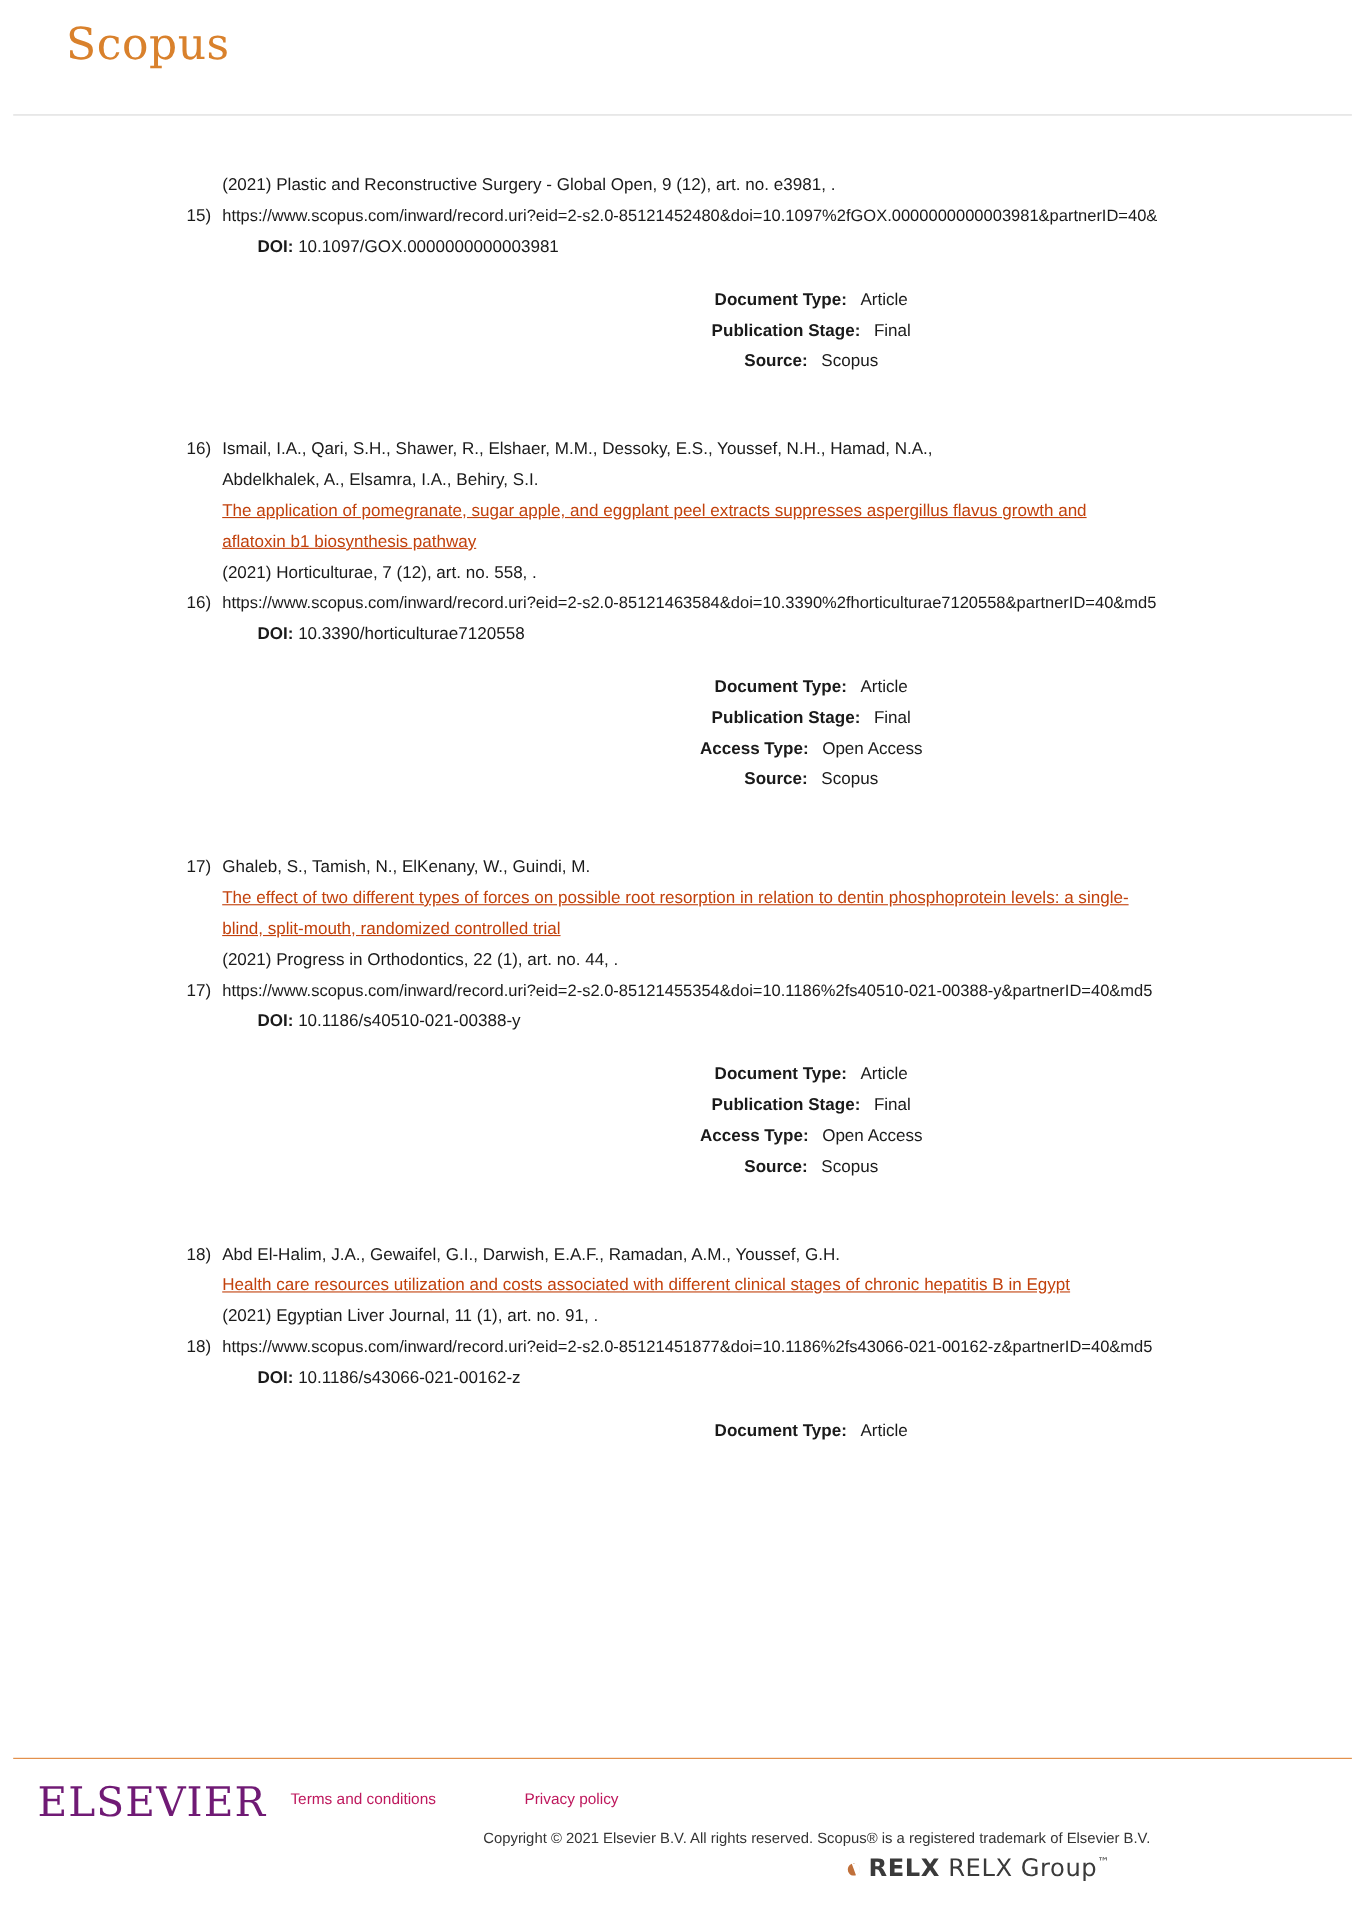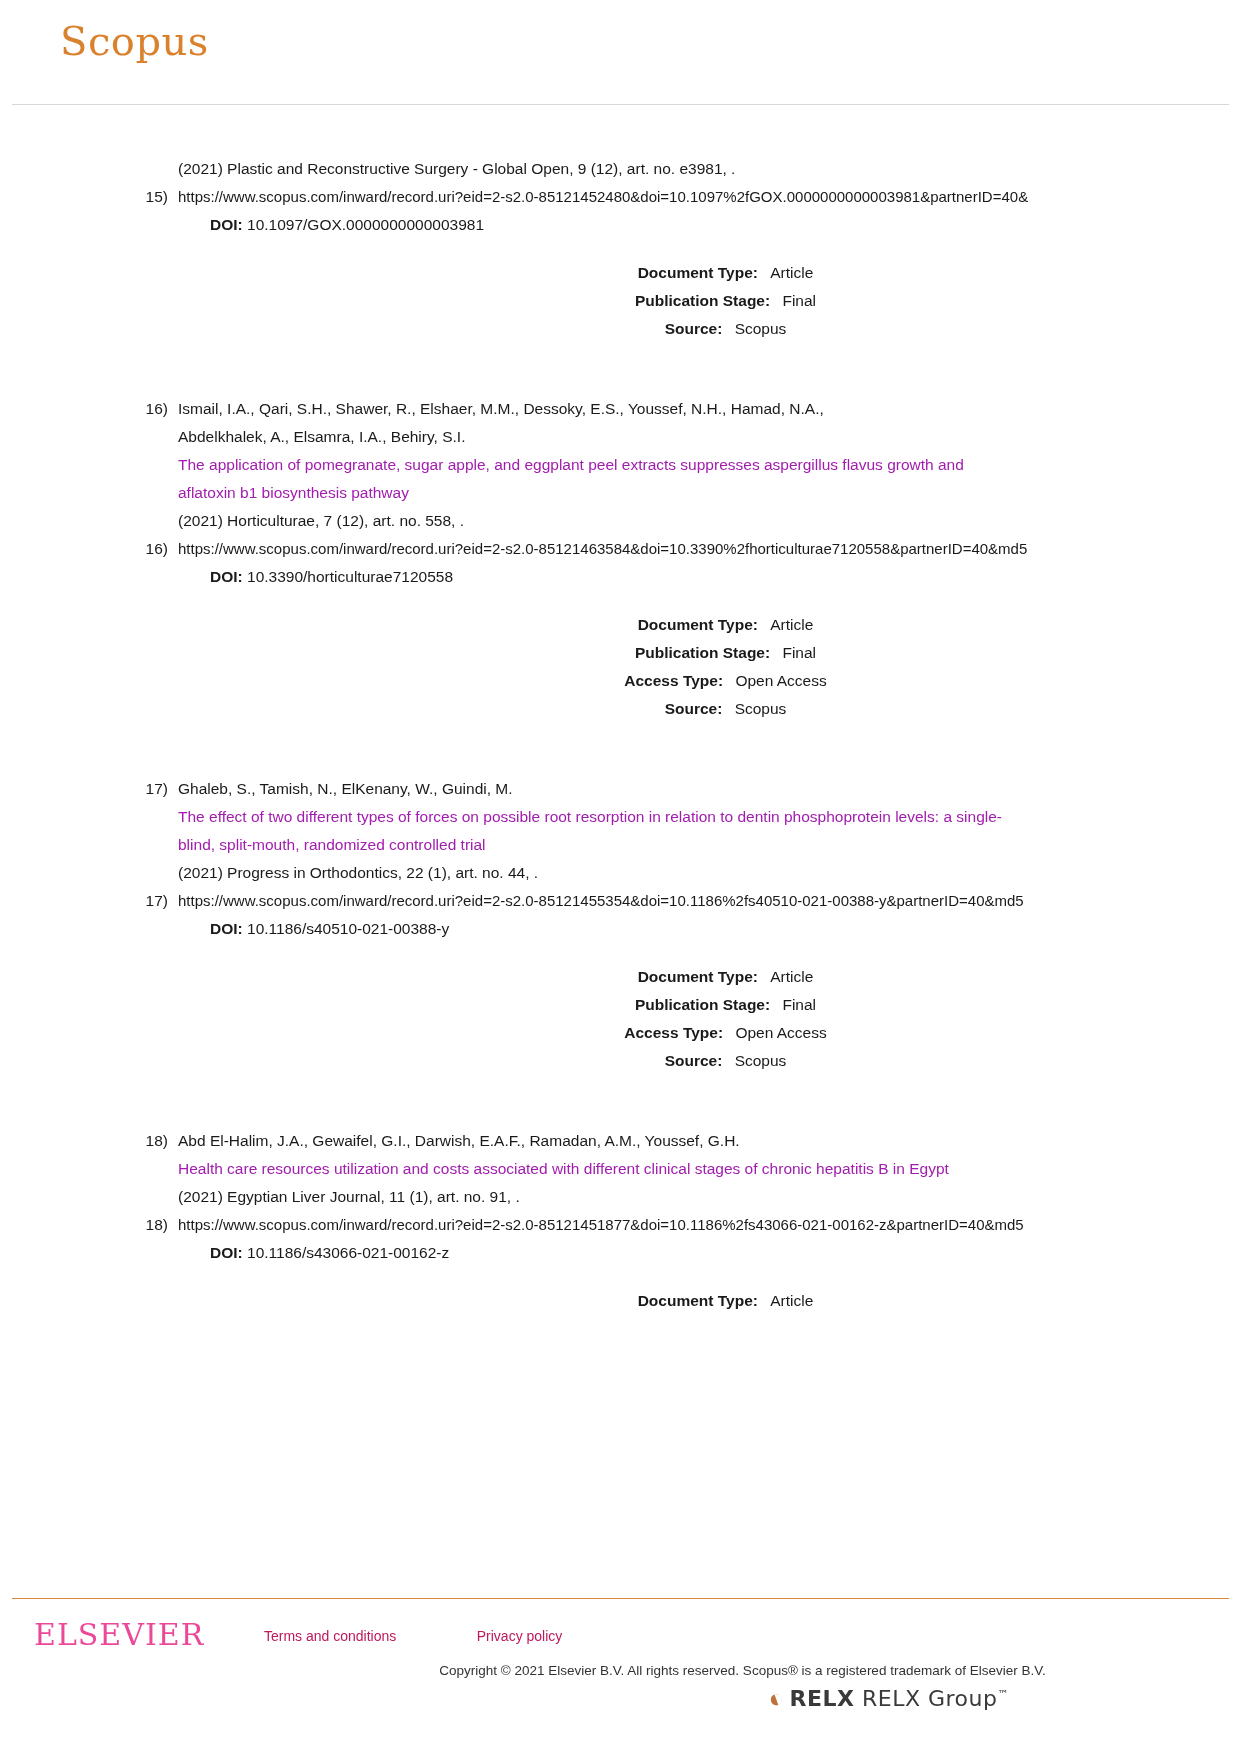--- a/index.html
+++ b/index.html
@@ -44,20 +44,21 @@
     position: relative;
   }
   .entry {
     position: relative;
     margin-bottom: 6px;
   }
   .row {
     display: flex;
     align-items: flex-start;
     line-height: 28px;
+    padding-left: 24px;
   }
   .num {
     width: 62px;
     min-width: 62px;
     text-align: right;
     padding-right: 10px;
     font-size: 15.5px;
     color: #1a1a1a;
     box-sizing: border-box;
     margin-left: 116px;
@@ -70,21 +71,22 @@
     font-size: 15.5px;
     color: #1a1a1a;
     white-space: nowrap;
   }
   .authors {
     font-size: 15.5px;
     line-height: 28px;
     color: #1a1a1a;
   }
   .title-link {
-    color: #a21caf;
+    color: #c2410c;
+    text-decoration: underline;
     font-size: 15.5px;
     line-height: 28px;
     display: block;
     max-width: 845px;
     white-space: normal;
     cursor: pointer;
   }
   .srcline {
     font-size: 15.5px;
     line-height: 28px;
@@ -132,22 +134,22 @@
     margin: 0 12px;
   }
   .footer-inner {
     display: flex;
     align-items: flex-start;
     padding: 18px 20px 0 34px;
     position: relative;
   }
   .elsevier {
     font-family: "DejaVu Serif", serif;
-    font-size: 30px;
-    color: #ec4899;
+    font-size: 37px;
+    color: #701a75;
     letter-spacing: 1px;
     width: 230px;
   }
   .footer-links {
     margin-top: 10px;
     flex: 1;
   }
   .flink {
     color: #be185d;
     font-size: 14px;

